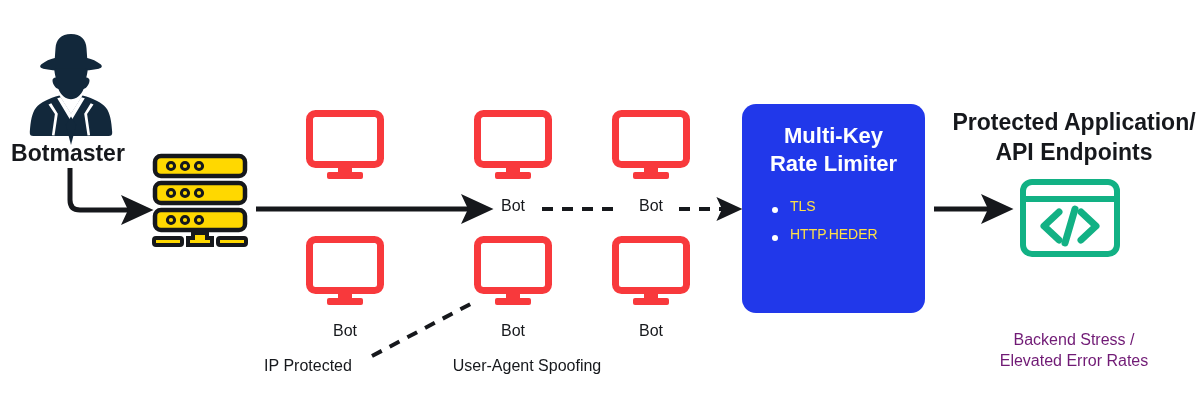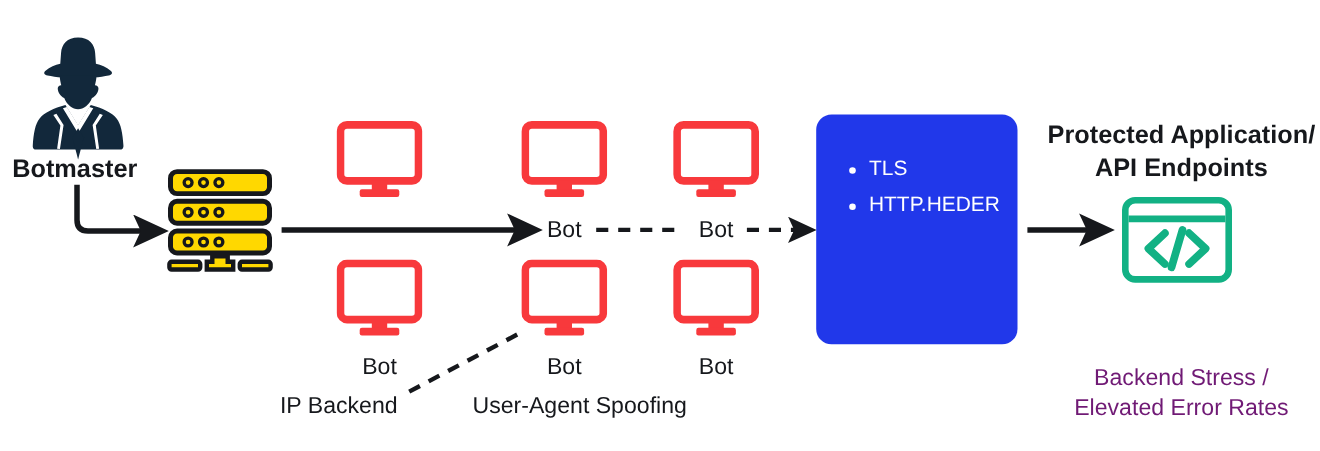--- a/index.html
+++ b/index.html
@@ -15,21 +15,21 @@
     width: 1200px;
     height: 410px;
     background: #ffffff;
     overflow: hidden;
   }
   .abs { position: absolute; }
 
   
   .lbl {
     color: #16181c;
-    font-size: 21px;
+    font-size: 16px;
     line-height: 1.18;
     text-align: center;
     white-space: nowrap;
   }
   .lbl-bold {
     font-weight: bold;
     font-size: 23px;
   }
   .lbl-grey { color: #701a75; }
 
@@ -58,22 +58,22 @@
     line-height: 1.26;
     text-align: center;
     white-space: pre-line;
   }
   .rate-list {
     margin: 22px 0 0 0;
     padding: 0;
     list-style: none;
   }
   .rate-list li {
-    color: #ffffff;
-    font-size: 19px;
+    color: #fde047;
+    font-size: 14px;
     line-height: 1.0;
     margin: 0 0 14px 14px;
     position: relative;
     padding-left: 18px;
     white-space: nowrap;
   }
   .rate-list li:before {
     content: "";
     position: absolute;
     left: 0;
@@ -212,24 +212,26 @@
       <rect x="3.5" y="3.5" width="71" height="51" rx="6" fill="none" stroke="#f8393c" stroke-width="7"></rect>
       <rect x="32" y="54" width="14" height="10" fill="#f8393c"></rect>
       <rect x="21" y="62" width="36" height="7" rx="2" fill="#f8393c"></rect>
     </svg>
   </div>
 
   <div class="abs lbl" style="left:315px; top:322px; width:60px;">Bot</div>
   <div class="abs lbl" style="left:483px; top:322px; width:60px;">Bot</div>
   <div class="abs lbl" style="left:621px; top:322px; width:60px;">Bot</div>
 
-  <div class="abs lbl" style="left:238px; top:357px; width:140px;">IP Backend</div>
+  <div class="abs lbl" style="left:238px; top:357px; width:140px;">IP Protected</div>
   <div class="abs lbl" style="left:414px; top:357px; width:226px;">User-Agent Spoofing</div>
 
   <div class="abs rate-box" style="left:742px; top:104px; width:183px; height:209px;">
+    <div class="rate-title multiline">Multi-Key
+Rate Limiter</div>
     <ul class="rate-list">
       <li>TLS</li>
       <li>HTTP.HEDER</li>
     </ul>
   </div>
 
   <div class="abs lbl lbl-bold multiline" style="left:948px; top:108px; width:252px; line-height:1.3;">Protected Application/
 API Endpoints</div>
 
   <div class="abs code-icon" style="left:1019px; top:178px;">

